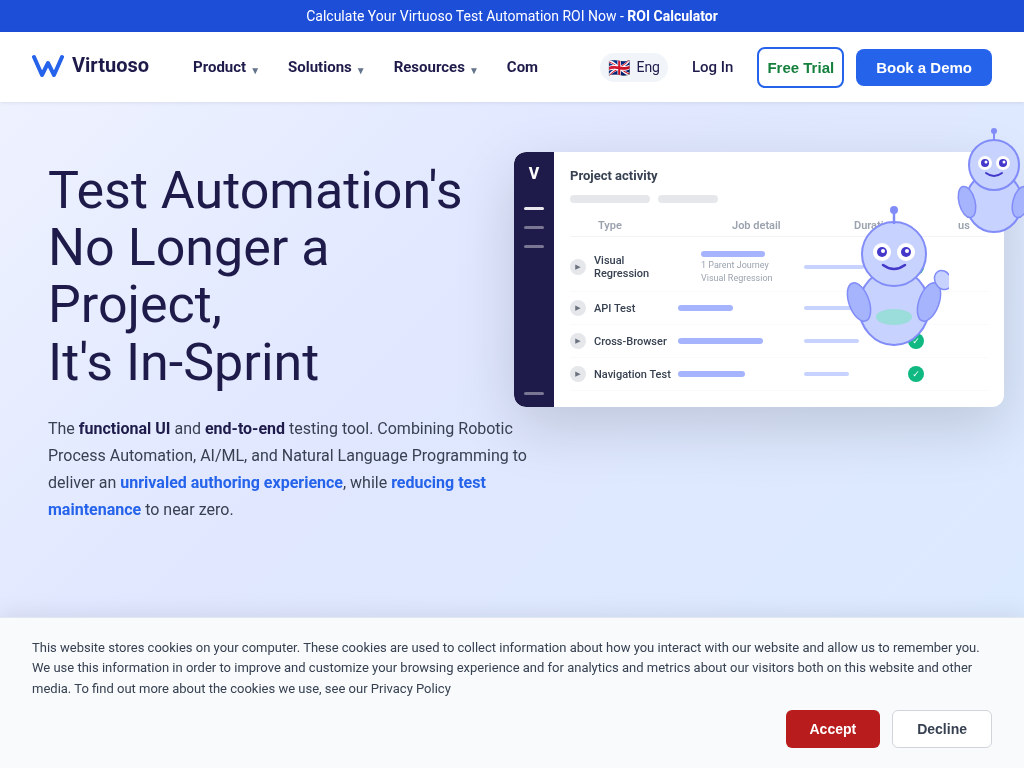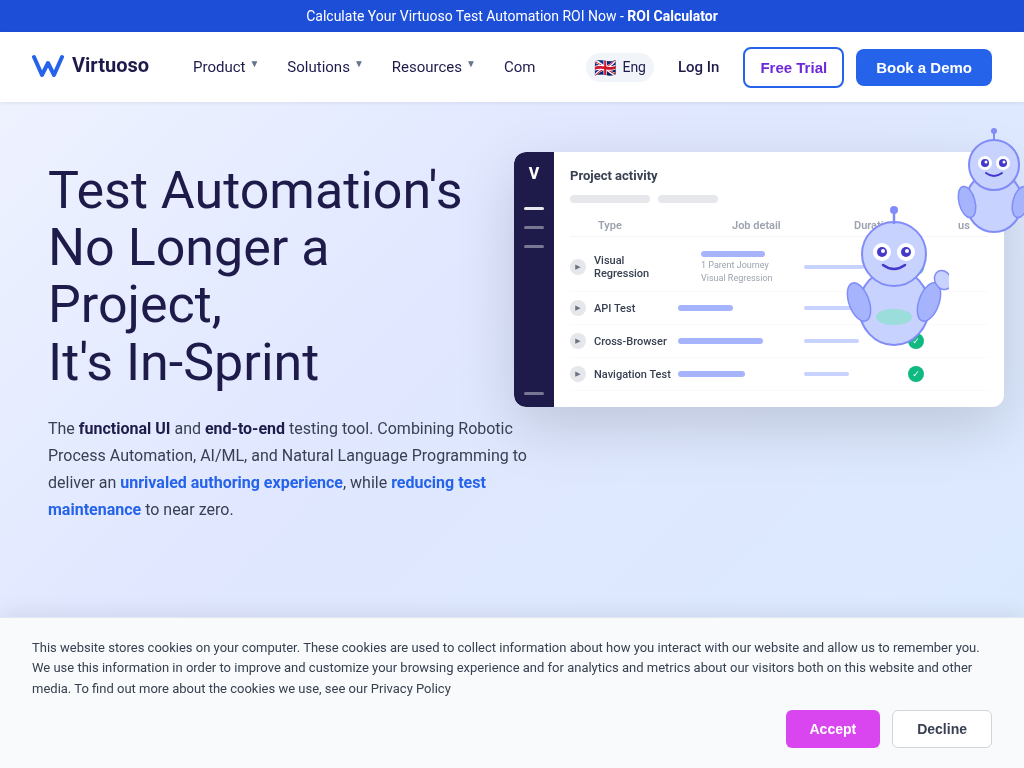--- a/index.html
+++ b/index.html
@@ -46,28 +46,28 @@
       color: #1e1b4b;
     }
     .nav-links {
       display: flex;
       align-items: center;
       gap: 4px;
       flex: 1;
     }
     .nav-item {
       display: flex;
-      align-items: flex-start;
+      align-items: flex-end;
       gap: 4px;
       padding: 8px 12px;
       font-size: 15px;
       color: #1e1b4b;
       cursor: pointer;
       border-radius: 6px;
-      font-weight: 400;
+      font-weight: 700;
     }
     .chevron-down { font-size: 10px; color: #64748b; }
 
     .nav-right {
       display: flex;
       align-items: center;
       gap: 12px;
     }
     .lang-selector {
       display: flex;
@@ -82,23 +82,23 @@
     }
     .flag { font-size: 18px; }
     .login-btn {
       font-size: 15px;
       color: #1e1b4b;
       font-weight: 500;
       cursor: pointer;
       padding: 8px 12px;
     }
     .free-trial-btn {
-      padding: 10px 15px;
+      padding: 10px 8px;
       border: 2px solid #2563eb;
-      color: #6d28d9;
+      color: #15803d;
       background: white;
       border-radius: 8px;
       font-size: 15px;
       font-weight: 600;
       cursor: pointer;
     }
     .book-demo-btn {
       padding: 10px 20px;
       background: #2563eb;
       color: white;
@@ -250,21 +250,21 @@
       line-height: 1.6;
       margin-bottom: 10px;
     }
     .cookie-btns {
       display: flex;
       justify-content: flex-end;
       gap: 12px;
     }
     .accept-btn {
       padding: 10px 24px;
-      background: #d946ef;
+      background: #b91c1c;
       color: white;
       border: none;
       border-radius: 6px;
       font-size: 14px;
       font-weight: 600;
       cursor: pointer;
     }
     .decline-btn {
       padding: 10px 24px;
       background: white;

